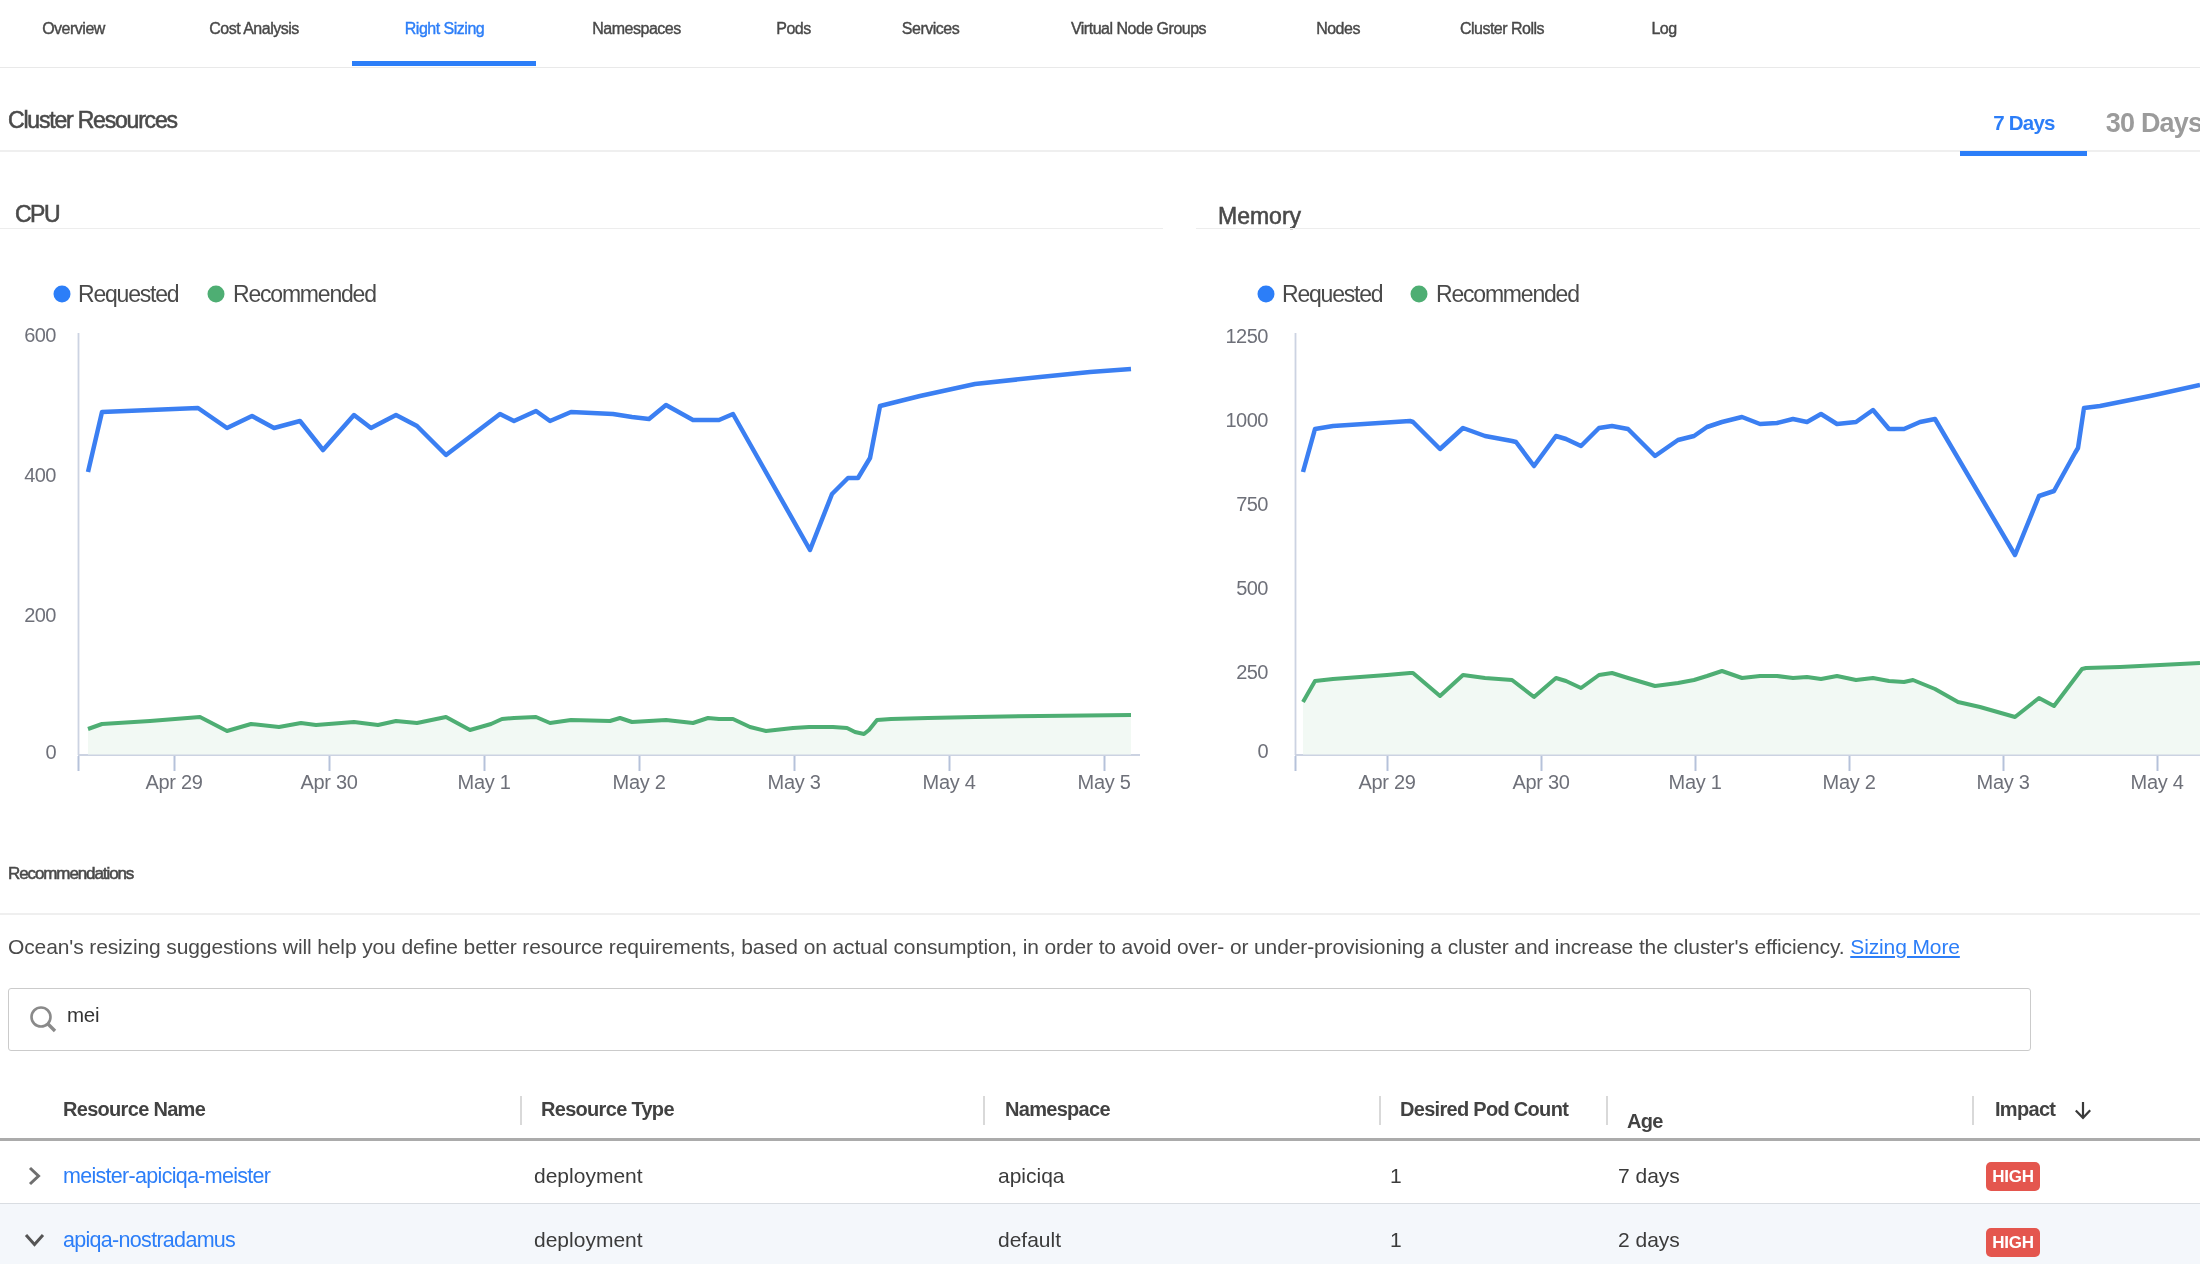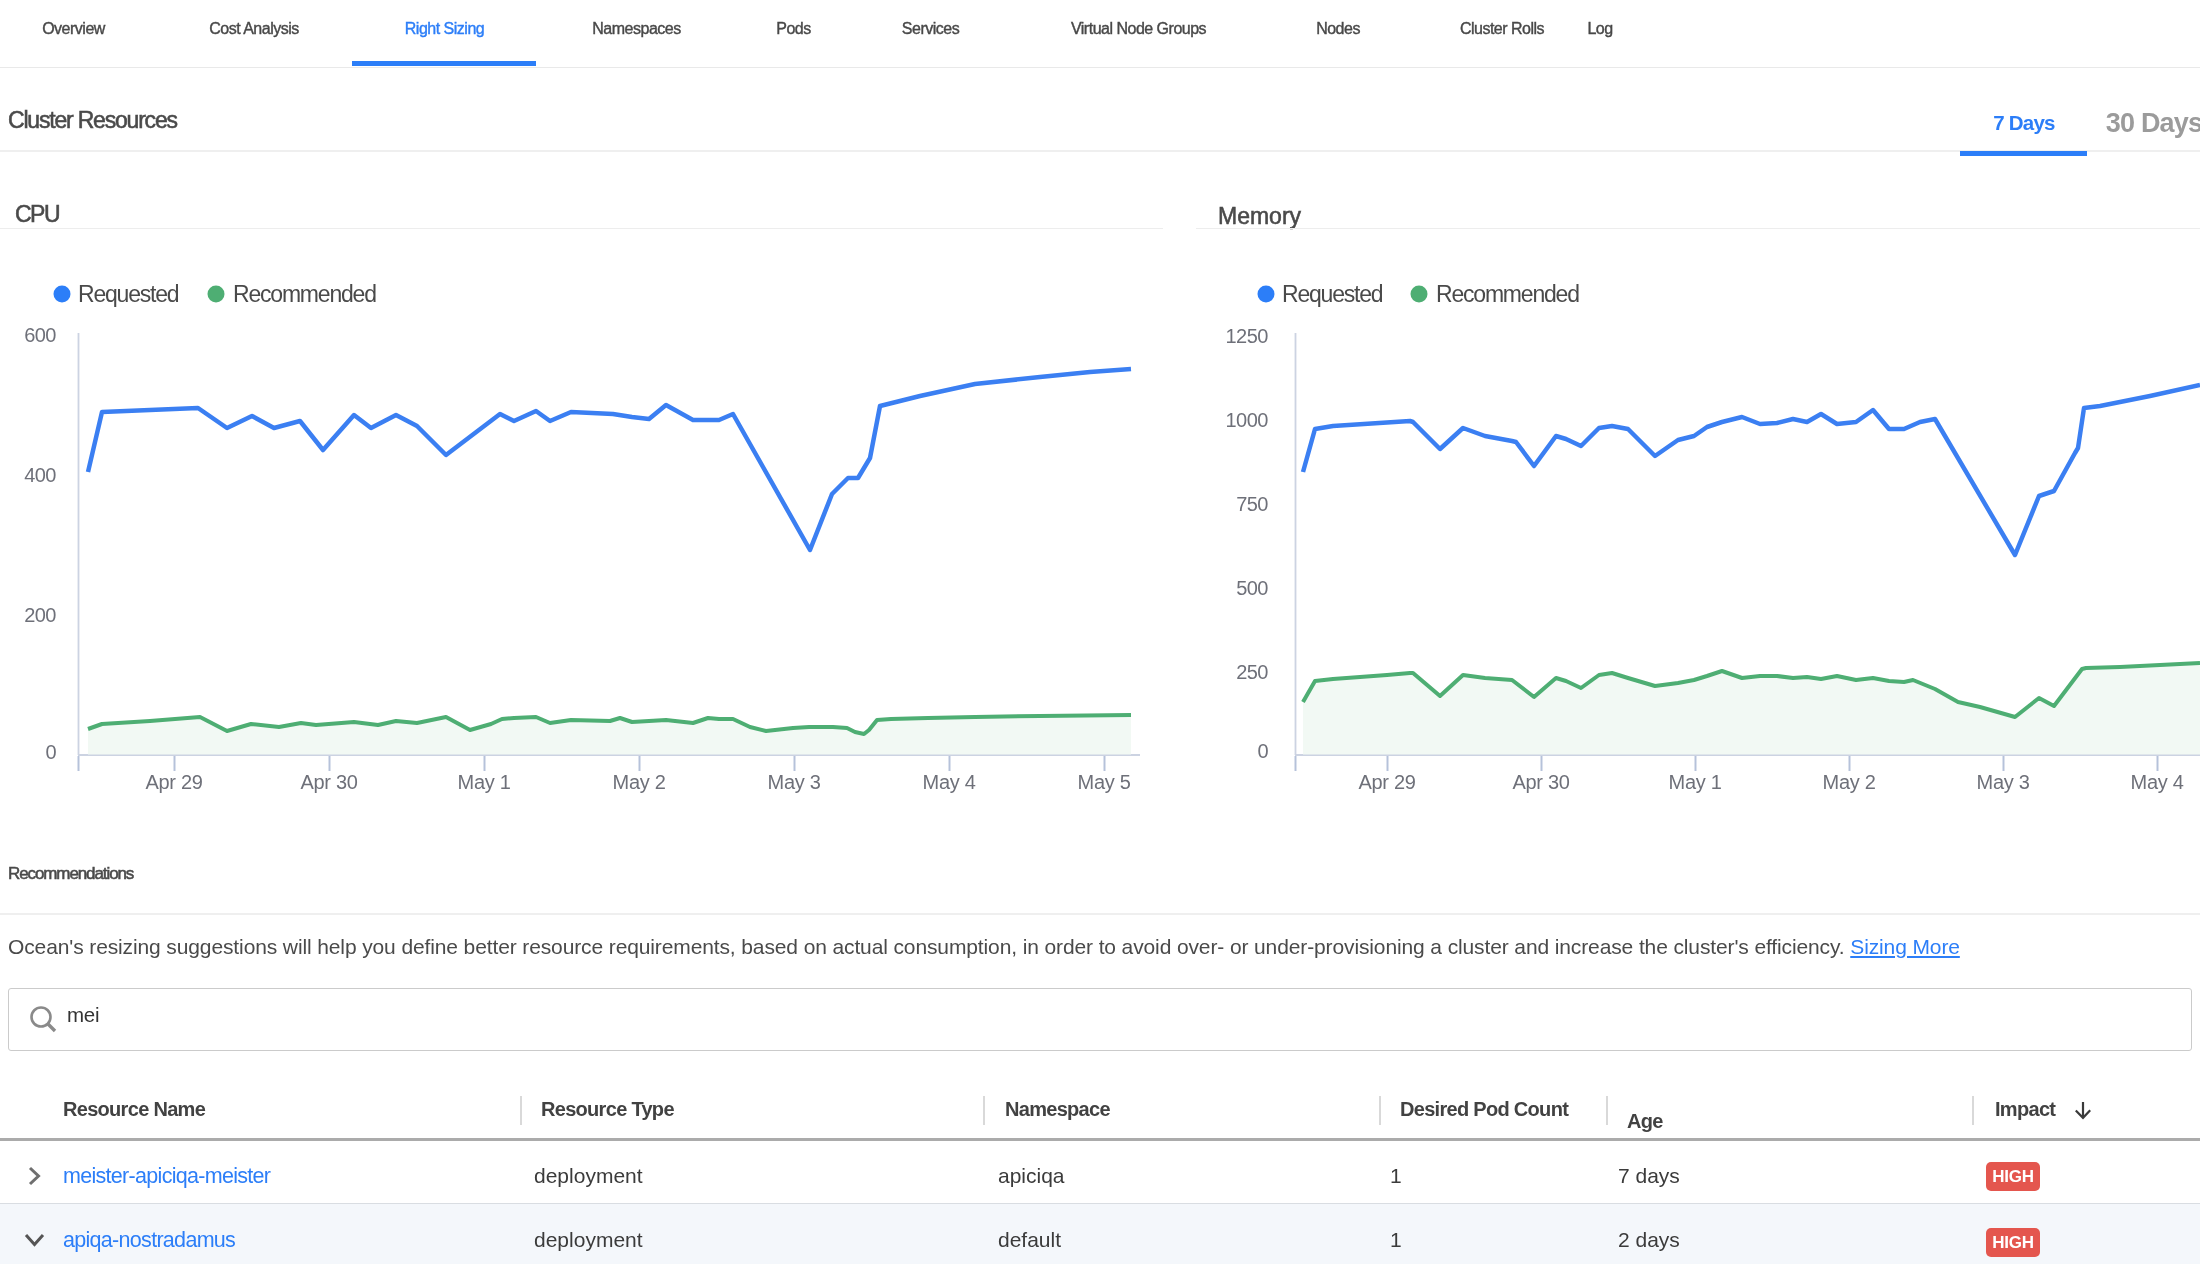--- a/index.html
+++ b/index.html
@@ -18,21 +18,21 @@
 
   .seclabel { position:absolute; font-size:23px; font-weight:normal; -webkit-text-stroke:0.55px; color:#4a4a4a; letter-spacing:-0.4px; }
   .secline  { position:absolute; height:1px; background:#ededed; }
 
   
   .range7  { position:absolute; top:108px; left:2024px; transform:translateX(-50%); font-size:20.5px; font-weight:bold; color:#2c7ef8; line-height:30px; letter-spacing:-0.8px; white-space:nowrap;}
   .range30 { position:absolute; top:108px; left:2154px; transform:translateX(-50%); font-size:27px; font-weight:bold; color:#9b9b9b; line-height:30px; letter-spacing:-0.8px; white-space:nowrap;}
   .range7line { position:absolute; top:151px; left:1960px; width:127px; height:5px; background:#2c7ef8; }
 
   
-  .search { position:absolute; left:8px; top:988px; width:2184px; height:63px; border:1px solid #cbcbcb; border-radius:3px; background:#fff; }
+  .search { position:absolute; left:8px; top:988px; width:2023px; height:63px; border:1px solid #cbcbcb; border-radius:3px; background:#fff; }
   .search .txt { position:absolute; left:58px; top:-1px; line-height:54px; font-size:20.5px; color:#333; letter-spacing:-0.3px; }
 
   
   .th { position:absolute; font-size:20px; font-weight:bold; color:#424242; line-height:30px; top:1094px; letter-spacing:-0.7px; }
   .colsep { position:absolute; width:2px; background:#d9d9d9; top:1096px; height:29px; }
   .hdrline { position:absolute; left:0; top:1138px; width:2200px; height:3px; background:#ababab; }
   .row2bg { position:absolute; left:0; top:1204px; width:2200px; height:60px; background:#f4f7fb; }
   .rowline { position:absolute; left:0; top:1203px; width:2200px; height:1px; background:#d9dde2; }
   .cell { position:absolute; font-size:21px; color:#3b3b3b; line-height:30px; }
   .link { position:absolute; font-size:21.5px; color:#2c7ef8; line-height:30px; letter-spacing:-0.7px; }
@@ -51,21 +51,21 @@
   <div class="tabunder"></div>
   <div class="tab" style="left:73.5px;">Overview</div>
   <div class="tab" style="left:254px;">Cost Analysis</div>
   <div class="tab active" style="left:444.5px;">Right Sizing</div>
   <div class="tab" style="left:636.5px;">Namespaces</div>
   <div class="tab" style="left:793.5px;">Pods</div>
   <div class="tab" style="left:930.5px;">Services</div>
   <div class="tab" style="left:1138.5px;">Virtual Node Groups</div>
   <div class="tab" style="left:1338px;">Nodes</div>
   <div class="tab" style="left:1502px;">Cluster Rolls</div>
-  <div class="tab" style="left:1600px;">Log</div>
+  <div class="tab" style="left:1664px;">Log</div>
 
   <div class="abs hdr" style="left:8px; top:105px; font-size:23px; line-height:30px; letter-spacing:-1.2px;">Cluster Resources</div>
   <div class="range7">7 Days</div>
   <div class="range30">30 Days</div>
   <div class="divider" style="top:149.5px;"></div>
   <div class="range7line"></div>
 
   <div class="seclabel" style="left:15px; top:199px; line-height:30px; letter-spacing:-1.5px;">CPU</div>
   <div class="secline" style="left:0; top:228px; width:1163px;"></div>
   <div class="seclabel" style="left:1218px; top:201px; line-height:30px; letter-spacing:0px;">Memory</div>

